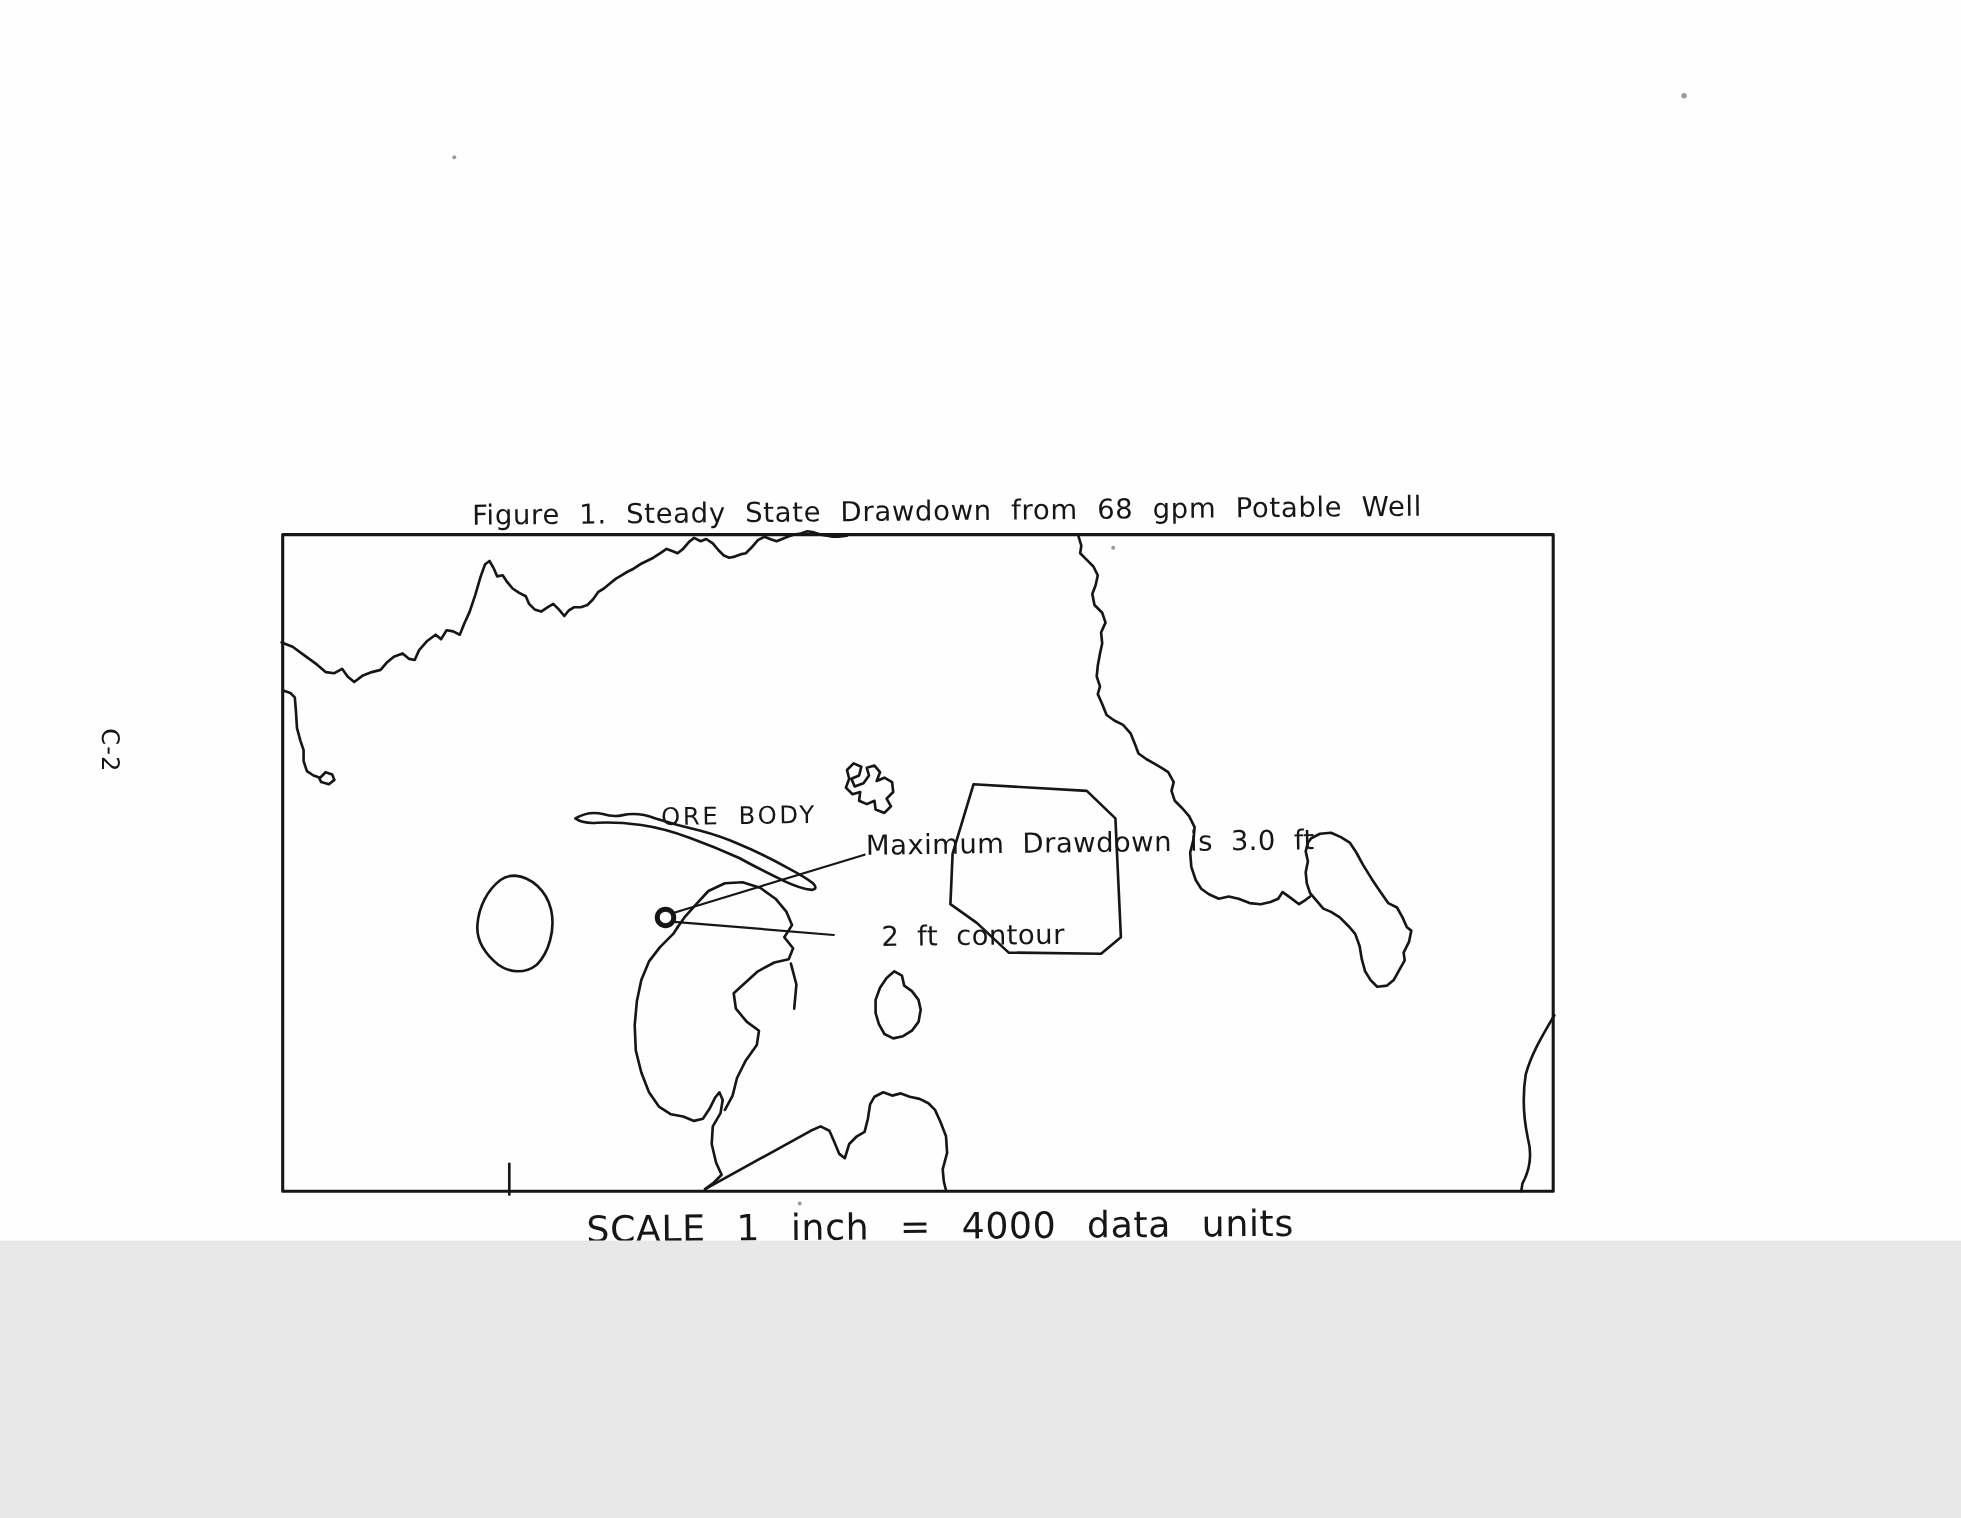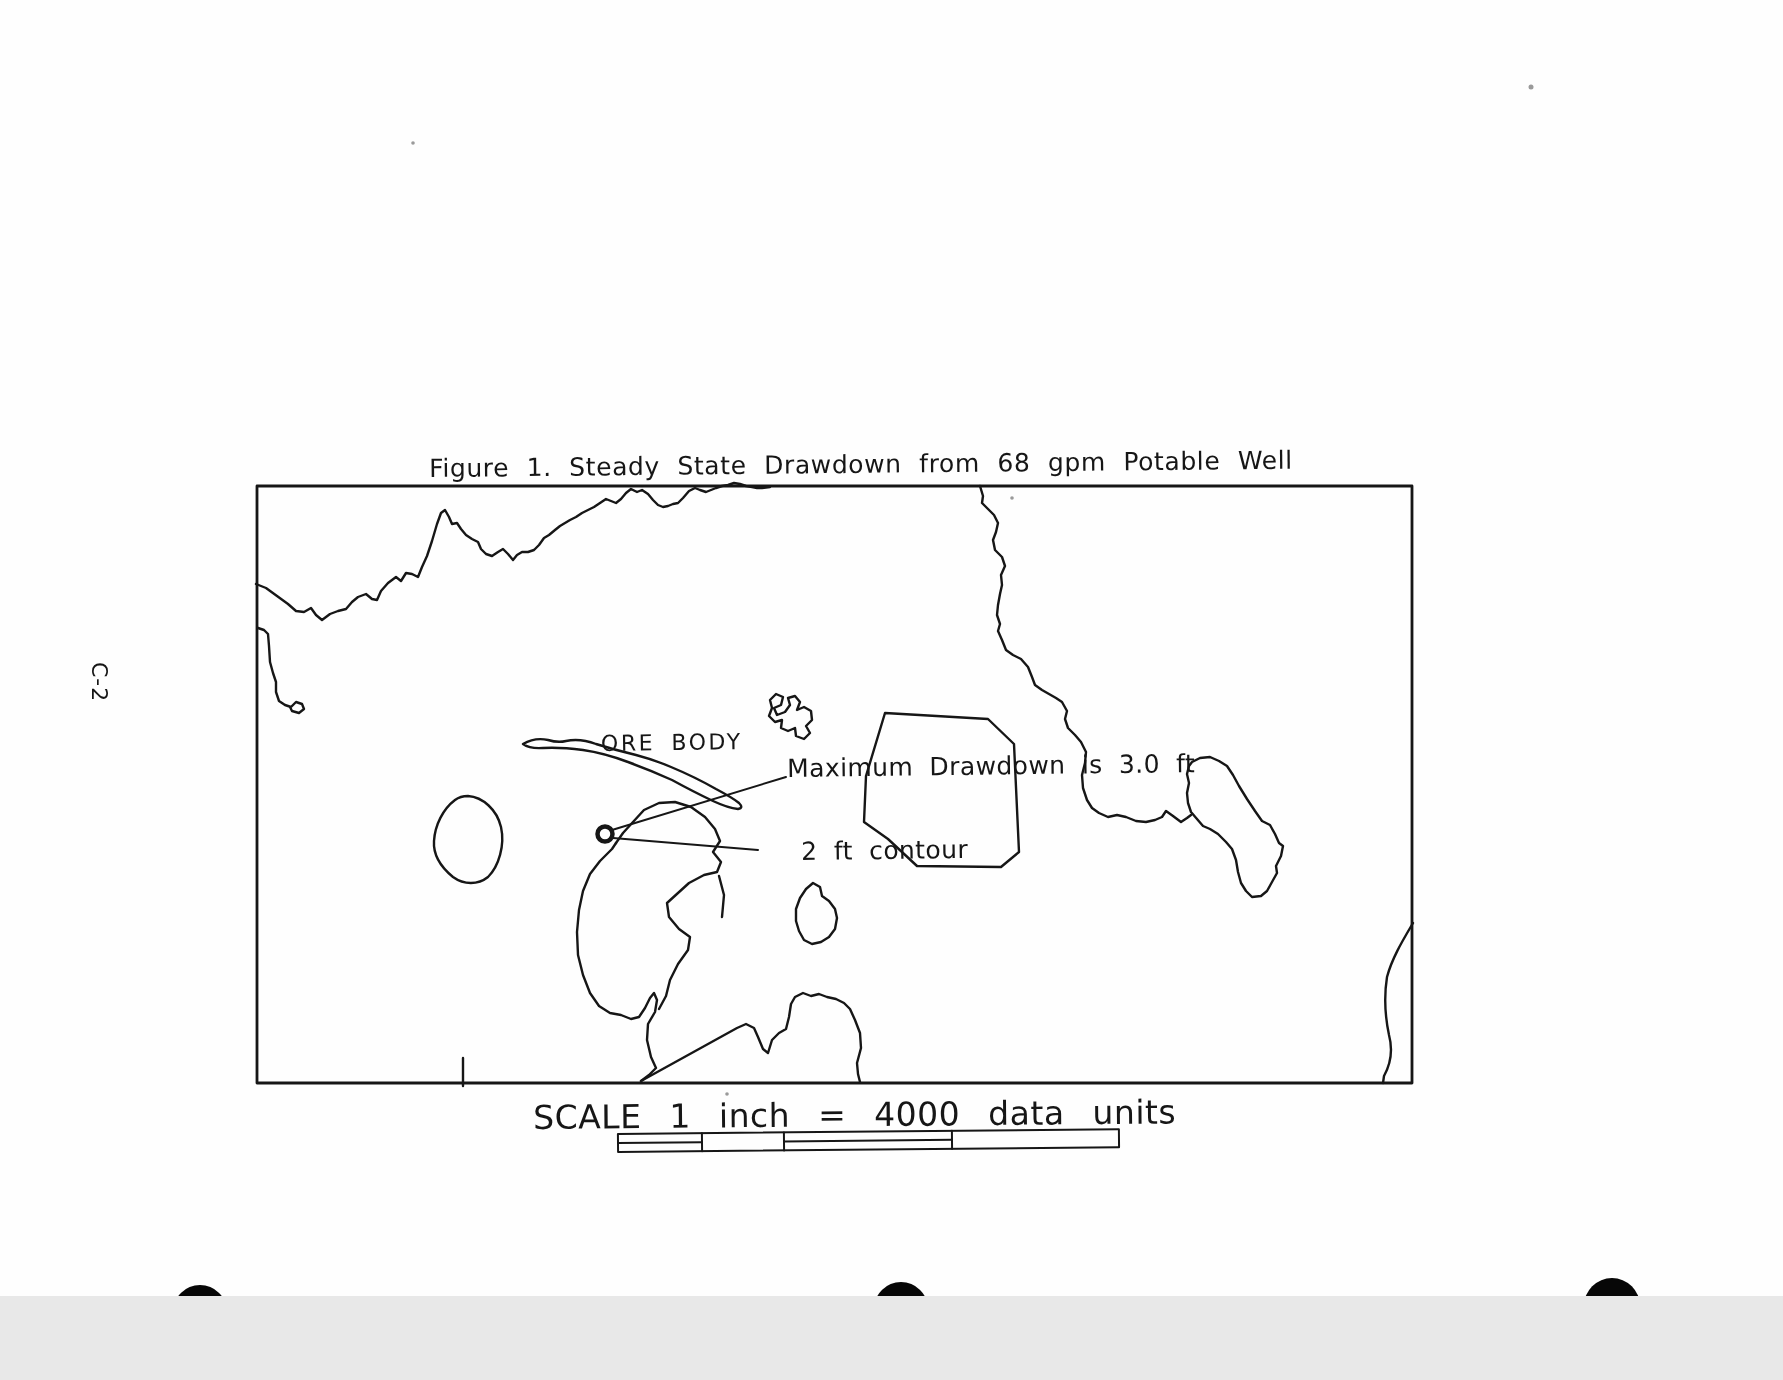--- a/index.html
+++ b/index.html
@@ -1,18 +1,18 @@
 <!DOCTYPE html>
 <html><head>
 <meta charset="utf-8">
 <style>
   html,body{margin:0;padding:0;background:#e8e8e8;}
   .page{
     position:relative;
-    width:1783px;height:1296px;
+    width:1783px;height:1128px;
     background:#fefefe;
     overflow:hidden;
     font-family:"DejaVu Sans","Liberation Sans",sans-serif;
     color:#161616;
   }
   .lineart{position:absolute;left:0;top:0;}
   .txt{position:absolute;white-space:nowrap;color:#161616;}
   .figure-title{
     left:429px;top:454px;
     font-size:25px;letter-spacing:.6px;word-spacing:9px;

